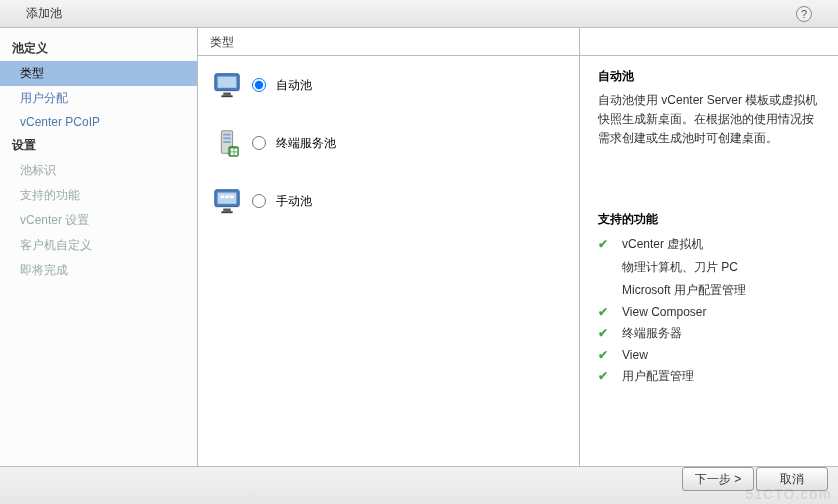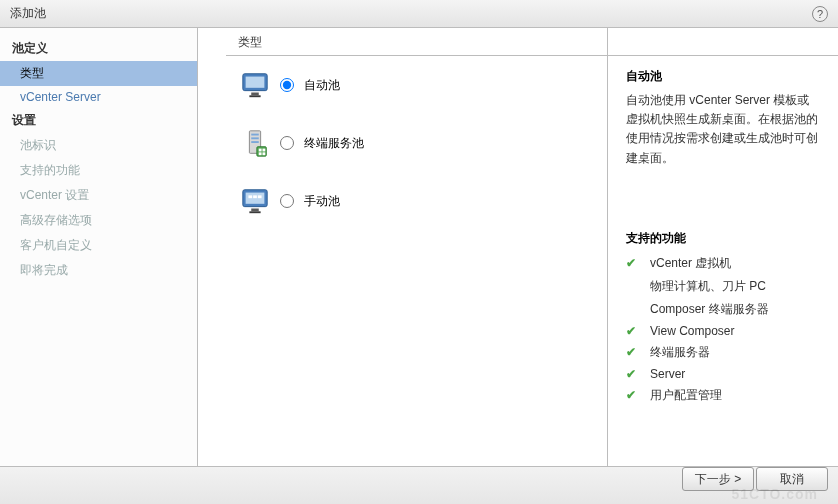--- a/index.html
+++ b/index.html
@@ -1,20 +1,20 @@
 <!DOCTYPE html>
 <html><head>
   <meta charset="utf-8">
   <style>
     * { box-sizing: border-box; margin: 0; padding: 0; }
     body { font-family: Arial, "Microsoft YaHei", sans-serif; font-size: 12px; background: #fff; width: 838px; height: 504px; overflow: hidden; position: relative; }
-    .titlebar { height: 28px; background: linear-gradient(#f4f4f4, #e4e4e4); border-bottom: 1px solid #bcbcbc; display: flex; align-items: center; padding: 0 10px; justify-content: space-between; }
+    .titlebar { height: 28px; background: linear-gradient(#f4f4f4, #e4e4e4); border-bottom: 1px solid #bcbcbc; display: flex; align-items: center; padding: 0 26px; justify-content: space-between; }
     .titlebar .title { color: #333; }
     .help-icon { width: 16px; height: 16px; border: 1px solid #888; border-radius: 50%; display: inline-flex; align-items: center; justify-content: center; font-size: 11px; color: #555; cursor: pointer; background: #f0f0f0; }
-    .main { display: flex; height: 438px; gap: 28px; }
+    .main { display: flex; height: 438px; }
     .sidebar { width: 198px; border-right: 1px solid #bcbcbc; background: #fcfcfc; padding-top: 8px; }
     .side-heading { padding: 4px 12px; font-weight: bold; color: #333; }
     .side-item { padding: 4px 20px; color: #4b7aaf; cursor: pointer; }
     .side-item.disabled { color: #9aa; cursor: default; }
     .side-item.selected { background: #9fbee3; color: #000; }
     .content { flex: 1; display: flex; }
     .content-header { height: 28px; border-bottom: 1px solid #bcbcbc; padding: 6px 12px; color: #333; font-weight: normal; }
     .panel-left { width: 382px; border-right: 1px solid #bcbcbc; }
     .panel-right { flex: 1; }
     .options { padding: 14px; }
@@ -24,40 +24,40 @@
     .right-body { padding: 12px 18px; }
     .right-title { font-weight: bold; margin-bottom: 6px; }
     .right-desc { color: #333; line-height: 1.6; }
     .features-title { font-weight: bold; margin-top: 62px; margin-bottom: 8px; }
     .feat { display: flex; align-items: center; gap: 10px; margin: 6px 0; color: #333; }
     .feat .chk { color: #4aa644; font-weight: bold; width: 14px; display:inline-block; }
     .feat.no-check .chk { visibility: hidden; }
     .footer { height: 38px; border-top: 1px solid #bcbcbc; background: linear-gradient(#f2f2f2, #e6e6e6); display: flex; align-items: flex-start; justify-content: flex-end; padding: 0 10px; gap: 2px; }
     .btn { min-width: 72px; height: 24px; border: 1px solid #999; background: linear-gradient(#fefefe, #e2e2e2); border-radius: 3px; font-size: 12px; cursor: pointer; color: #333; padding: 0 10px; }
     input[type=radio] { width: 14px; height: 14px; cursor: pointer; }
-    .watermark { position: absolute; right: 20px; bottom: 2px; color: rgba(0,0,0,0.08); font-weight: bold; font-size: 14px; letter-spacing: 1px; pointer-events: none; }
+    .watermark { position: absolute; right: 6px; bottom: 2px; color: rgba(0,0,0,0.08); font-weight: bold; font-size: 14px; letter-spacing: 1px; pointer-events: none; }
   </style>
 </head>
 <body>
 
 <div class="titlebar">
   <span class="title">添加池</span>
   <span class="help-icon">?</span>
 </div>
 
 <div class="main">
   <div class="sidebar">
     <div class="side-heading">池定义</div>
     <div class="side-item selected">类型</div>
-    <div class="side-item">vCenter Server</div>
+    <div class="side-item">用户分配</div>
+    <div class="side-item">vCenter PCoIP</div>
     <div class="side-heading">设置</div>
     <div class="side-item disabled">池标识</div>
     <div class="side-item disabled">支持的功能</div>
     <div class="side-item disabled">vCenter 设置</div>
-    <div class="side-item disabled">高级存储选项</div>
     <div class="side-item disabled">客户机自定义</div>
     <div class="side-item disabled">即将完成</div>
   </div>
 
   <div class="content">
     <div class="panel-left">
       <div class="content-header">类型</div>
       <div class="options">
         <div class="option">
           <span class="icon ico-auto">
@@ -116,33 +116,33 @@
         <div class="feat">
             <span class="chk">✔</span>
             <span>vCenter 虚拟机</span>
           </div>
         <div class="feat no-check">
             <span class="chk">✔</span>
             <span>物理计算机、刀片 PC</span>
           </div>
         <div class="feat no-check">
             <span class="chk">✔</span>
-            <span>Composer 终端服务器</span>
+            <span>Microsoft 用户配置管理</span>
           </div>
         <div class="feat">
             <span class="chk">✔</span>
             <span>View Composer</span>
           </div>
         <div class="feat">
             <span class="chk">✔</span>
             <span>终端服务器</span>
           </div>
         <div class="feat">
             <span class="chk">✔</span>
-            <span>Server</span>
+            <span>View</span>
           </div>
         <div class="feat">
             <span class="chk">✔</span>
             <span>用户配置管理</span>
           </div>
       </div>
     </div>
   </div>
 </div>
 

